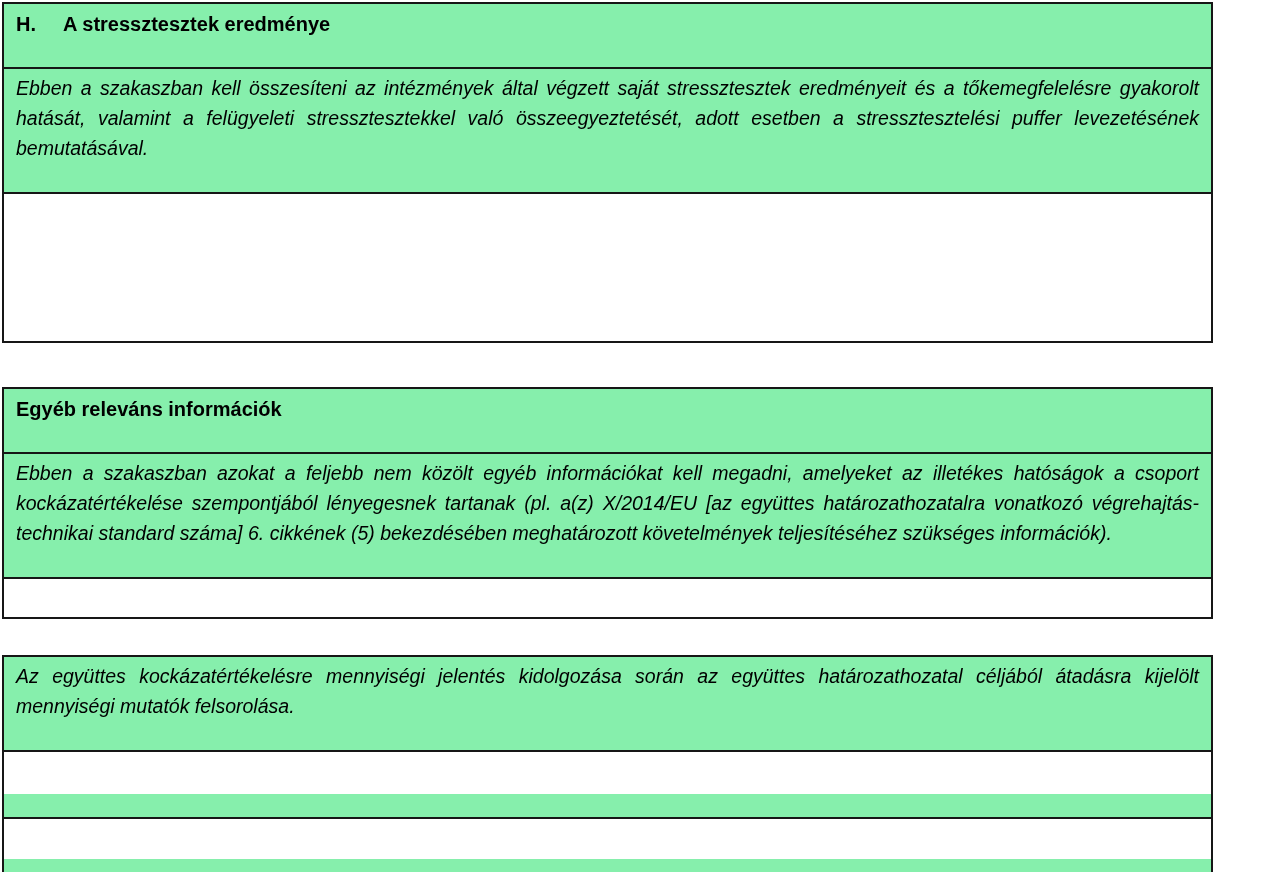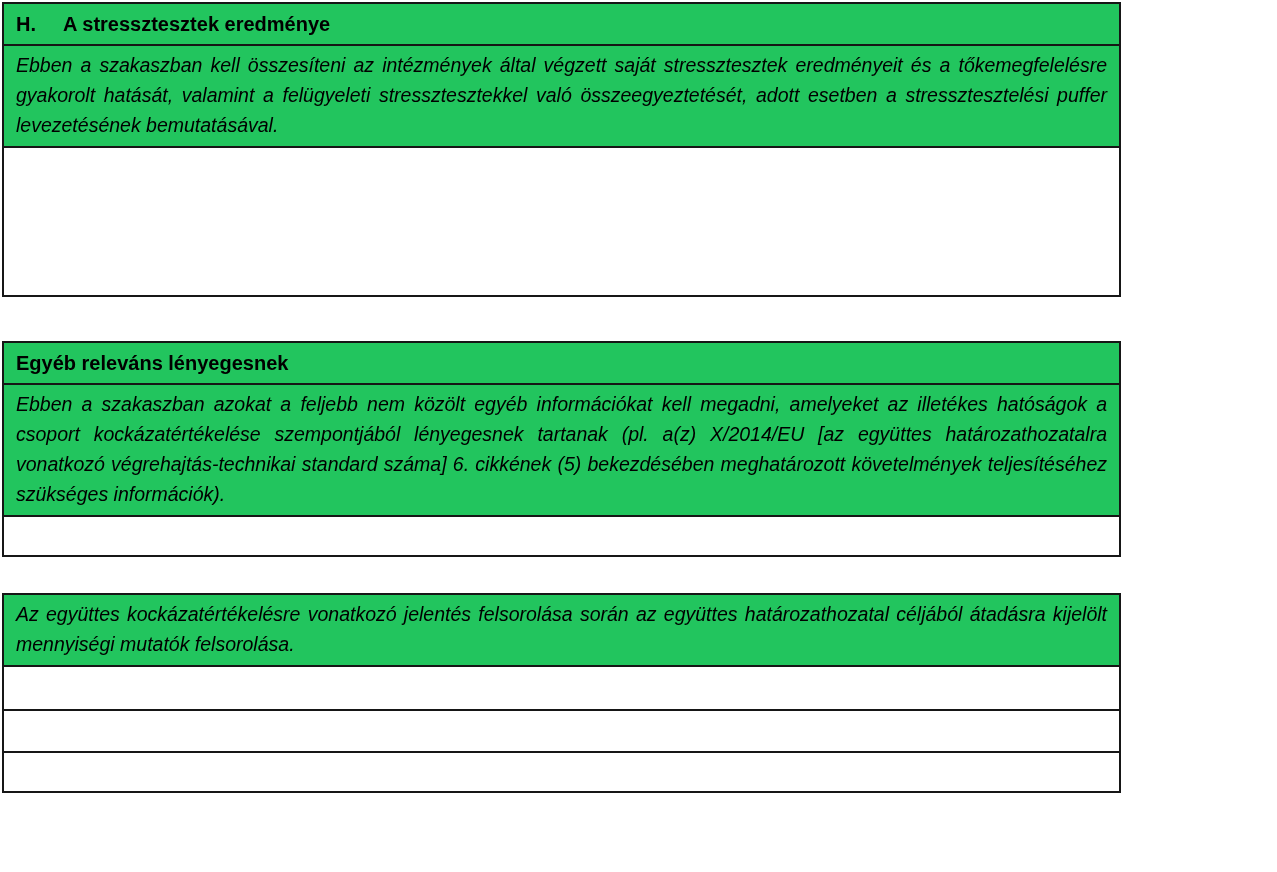--- a/index.html
+++ b/index.html
@@ -12,27 +12,27 @@
   }
   .doc {
     width: 1277px;
     height: 872px;
     padding: 2px 2px 0 2px;
     background: #ffffff;
     overflow: hidden;
   }
   .tbl {
     border: 2px solid #161616;
-    width: 1119px;
-    background: #22c55e;
+    width: 1211px;
+    background: #86efac;
   }
   .tbl-1 { margin-bottom: 44px; }
   .tbl-2 { margin-bottom: 36px; }
   .row { display: block; }
-  .row + .row { border-top: 2px solid #161616; }
+  .row + .row { border-top: 2px solid #161616; margin-top: 23px; }
   .hdr {
     font-weight: bold;
     font-size: 20px;
     line-height: 28px;
     padding: 6px 12px;
     text-align: left;
   }
   .hdr.justified { text-align: justify; }
   .sec-num {
     display: inline-block;
@@ -60,26 +60,26 @@
   <div class="tbl tbl-1">
     <div class="row hdr">
       <span class="sec-num">H.</span><span>A stressztesztek eredménye</span>
     </div>
     <div class="row desc">Ebben a szakaszban kell összesíteni az intézmények által végzett saját stressztesztek eredményeit és a tőkemegfelelésre gyakorolt hatását, valamint a felügyeleti stressztesztekkel való összeegyeztetését, adott esetben a stressztesztelési puffer levezetésének bemutatásával.</div>
     <div class="row empty-row empty-lg"></div>
   </div>
 
   <div class="tbl tbl-2">
     <div class="row hdr">
-      <span>Egyéb releváns lényegesnek</span>
+      <span>Egyéb releváns információk</span>
     </div>
     <div class="row desc">Ebben a szakaszban azokat a feljebb nem közölt egyéb információkat kell megadni, amelyeket az illetékes hatóságok a csoport kockázatértékelése szempontjából lényegesnek tartanak (pl. a(z) X/2014/EU [az együttes határozathozatalra vonatkozó végrehajtás-technikai standard száma] 6. cikkének (5) bekezdésében meghatározott követelmények teljesítéséhez szükséges információk).</div>
     <div class="row empty-row empty-sm"></div>
   </div>
 
   <div class="tbl tbl-3">
-    <div class="row desc">Az együttes kockázatértékelésre vonatkozó jelentés felsorolása során az együttes határozathozatal céljából átadásra kijelölt mennyiségi mutatók felsorolása.</div>
+    <div class="row desc">Az együttes kockázatértékelésre mennyiségi jelentés kidolgozása során az együttes határozathozatal céljából átadásra kijelölt mennyiségi mutatók felsorolása.</div>
     <div class="row empty-row empty-a"></div>
     <div class="row empty-row empty-b"></div>
     <div class="row empty-row empty-c"></div>
   </div>
 
 </div>
 
 </body></html>

